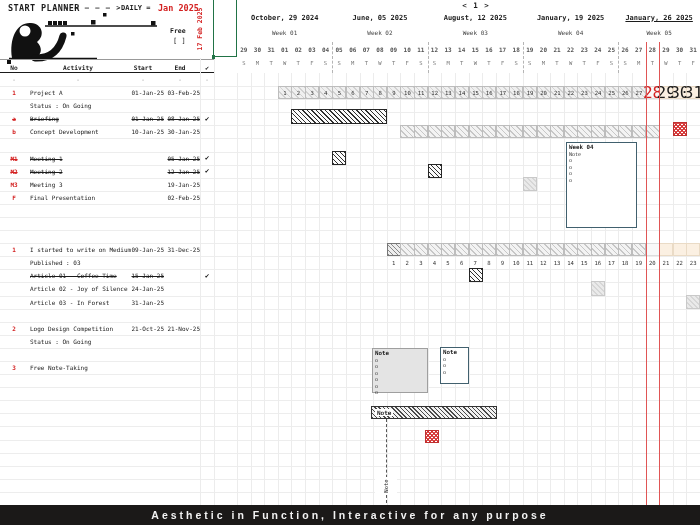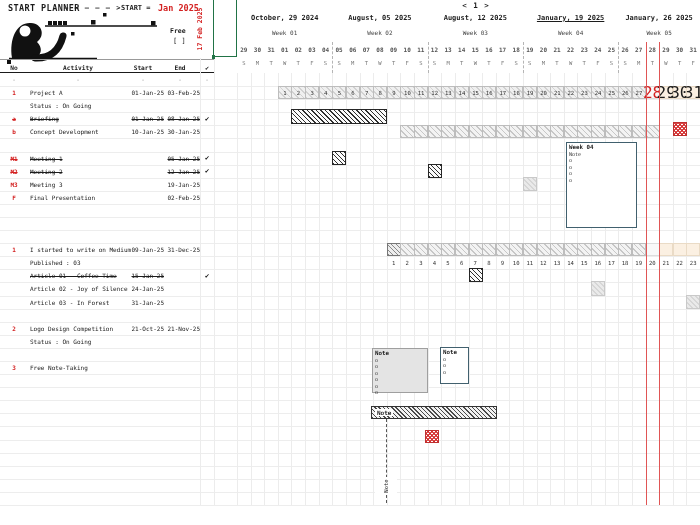--- a/index.html
+++ b/index.html
@@ -69,21 +69,21 @@
   .greenbox{border:1.6px solid #217346;z-index:5;background:transparent;}
   .greensq{width:3.5px;height:3.5px;background:#217346;z-index:6;}
 </style>
 </head>
 <body>
 
 <div id="stage">
 
   <span class="abs title" style="left:8px;top:3px;">START PLANNER</span>
   <span class="abs arrow" style="left:64px;top:4px;">– – – – – &gt;</span>
-  <span class="abs startlbl" style="left:121px;top:4px;">START =</span>
+  <span class="abs startlbl" style="left:121px;top:4px;">DAILY =</span>
   <span class="abs startval red" style="left:158px;top:3px;">Jan 2025</span>
 
   <svg class="abs" style="left:5px;top:12px;" width="170" height="52" viewBox="0 0 170 52">
     <line x1="40" y1="14" x2="152" y2="14" stroke="#111" stroke-width="1.6"></line>
     <rect x="43" y="9" width="4" height="4" fill="#111"></rect>
       <rect x="48" y="9" width="4" height="4" fill="#111"></rect>
     <rect x="53" y="9" width="4" height="4" fill="#111"></rect>
       <rect x="58" y="9" width="4" height="4" fill="#111"></rect>
     <rect x="86" y="8" width="4.5" height="4.5" fill="#111"></rect>
       <rect x="146" y="9" width="4.5" height="4.5" fill="#111"></rect>
@@ -199,30 +199,30 @@
         <div class="abs td" style="left: 30px; top: 0px; width: 96px; height: 13.09px;">Status : On Going</div>
       </div>
       <div class="abs " style="left: 0px; top: 360.98px; width: 214px; height: 13.09px;">
         <div class="abs td no red ctr" style="left: 0px; top: 0px; width: 28px; height: 13.09px;">3</div>
         <div class="abs td" style="left: 30px; top: 0px; width: 96px; height: 13.09px;">Free Note-Taking</div>
       </div>
     </div>
   <div id="gantt">
       <div class="abs month ctr" style="left: 237px; top: 11px; width: 95.3235px; height: 13px;">October, 29 2024</div>
       <div class="abs week ctr" style="left: 237px; top: 26px; width: 95.3235px; height: 13px;">Week 01</div>
-      <div class="abs month ctr" style="left: 332.324px; top: 11px; width: 95.3235px; height: 13px;">August, 05 2025</div>
+      <div class="abs month ctr" style="left: 332.324px; top: 11px; width: 95.3235px; height: 13px;">June, 05 2025</div>
       <div class="abs week ctr" style="left: 332.324px; top: 26px; width: 95.3235px; height: 13px;">Week 02</div>
       <div class="abs vline-dash" style="left: 332.324px; top: 42px; width: 0px; height: 31px;"></div>
       <div class="abs month ctr" style="left: 427.647px; top: 11px; width: 95.3235px; height: 13px;">August, 12 2025</div>
       <div class="abs week ctr" style="left: 427.647px; top: 26px; width: 95.3235px; height: 13px;">Week 03</div>
       <div class="abs vline-dash" style="left: 427.647px; top: 42px; width: 0px; height: 31px;"></div>
-      <div class="abs month ctr" style="left: 522.971px; top: 11px; width: 95.3235px; height: 13px; text-decoration: underline;">January, 19 2025</div>
+      <div class="abs month ctr" style="left: 522.971px; top: 11px; width: 95.3235px; height: 13px;">January, 19 2025</div>
       <div class="abs week ctr" style="left: 522.971px; top: 26px; width: 95.3235px; height: 13px;">Week 04</div>
       <div class="abs vline-dash" style="left: 522.971px; top: 42px; width: 0px; height: 31px;"></div>
-      <div class="abs month ctr" style="left: 618.294px; top: 11px; width: 81.7059px; height: 13px;">January, 26 2025</div>
+      <div class="abs month ctr" style="left: 618.294px; top: 11px; width: 81.7059px; height: 13px; text-decoration: underline;">January, 26 2025</div>
       <div class="abs week ctr" style="left: 618.294px; top: 26px; width: 81.7059px; height: 13px;">Week 05</div>
       <div class="abs vline-dash" style="left: 618.294px; top: 42px; width: 0px; height: 31px;"></div>
       <div class="abs dnum ctr red" style="left: 237px; top: 42px; width: 13.6176px; height: 14px;">29</div>
       <div class="abs dlet ctr red" style="left: 237px; top: 56px; width: 13.6176px; height: 14px;">S</div>
       <div class="abs dnum ctr" style="left: 250.618px; top: 42px; width: 13.6176px; height: 14px;">30</div>
       <div class="abs dlet ctr" style="left: 250.618px; top: 56px; width: 13.6176px; height: 14px;">M</div>
       <div class="abs dnum ctr" style="left: 264.235px; top: 42px; width: 13.6176px; height: 14px;">31</div>
       <div class="abs dlet ctr" style="left: 264.235px; top: 56px; width: 13.6176px; height: 14px;">T</div>
       <div class="abs dnum ctr" style="left: 277.853px; top: 42px; width: 13.6176px; height: 14px;">01</div>
       <div class="abs dlet ctr" style="left: 277.853px; top: 56px; width: 13.6176px; height: 14px;">W</div>
@@ -416,20 +416,21 @@
         <div class="nb">o</div>
       </div>
       <div class="abs notebar" style="left: 371px; top: 406px; width: 126px; height: 13px; display: flex; align-items: center;">
         <span>Note</span>
       </div>
       <div class="abs dashline" style="left: 386px; top: 419px; width: 0px; height: 84px;"></div>
       <div class="abs vnote ctr" style="left: 377px; top: 475px; width: 18px; height: 22px;">Note</div>
       <div class="abs redhatch" style="left: 425px; top: 430px; width: 14px; height: 13px;"></div>
     </div>
 
+  <div id="footer" class="abs ctr" style="left:0;top:505px;width:700px;height:20px;">Aesthetic in Function, Interactive for any purpose</div>
 <div class="abs hline" style="left: 0px; top: 86.09px; width: 700px; height: 1px;"></div>
     <div class="abs hline" style="left: 0px; top: 99.18px; width: 700px; height: 1px;"></div>
     <div class="abs hline" style="left: 0px; top: 112.27px; width: 700px; height: 1px;"></div>
     <div class="abs hline" style="left: 0px; top: 125.36px; width: 700px; height: 1px;"></div>
     <div class="abs hline" style="left: 0px; top: 138.45px; width: 700px; height: 1px;"></div>
     <div class="abs hline" style="left: 0px; top: 151.54px; width: 700px; height: 1px;"></div>
     <div class="abs hline" style="left: 0px; top: 164.63px; width: 700px; height: 1px;"></div>
     <div class="abs hline" style="left: 0px; top: 177.72px; width: 700px; height: 1px;"></div>
     <div class="abs hline" style="left: 0px; top: 190.81px; width: 700px; height: 1px;"></div>
     <div class="abs hline" style="left: 0px; top: 203.9px; width: 700px; height: 1px;"></div>

